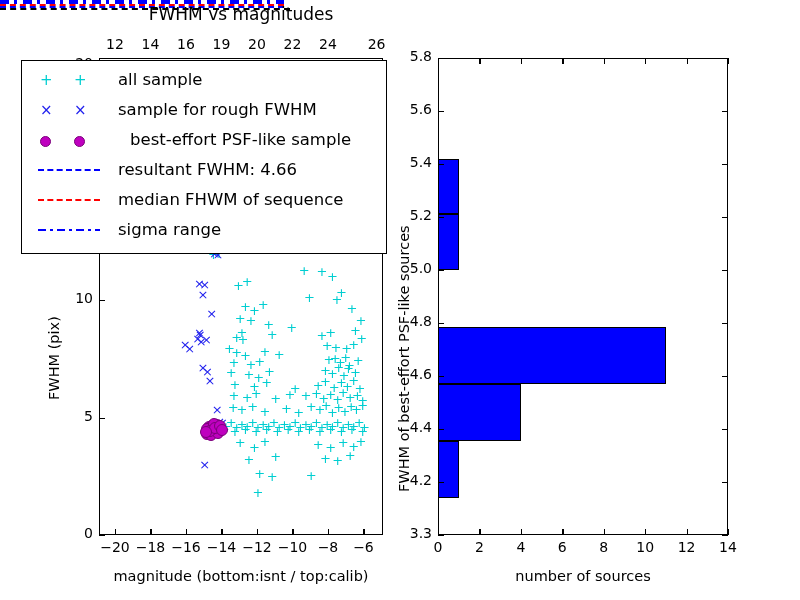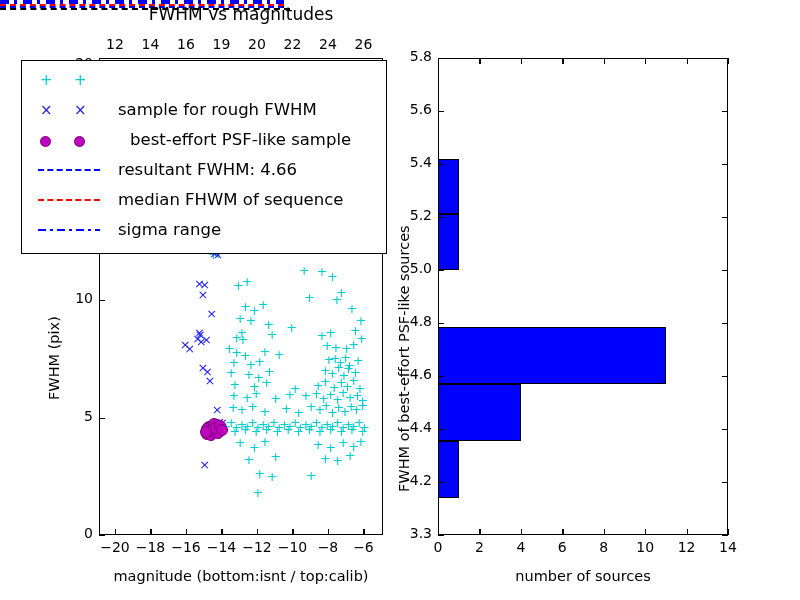--- a/index.html
+++ b/index.html
@@ -45,21 +45,21 @@
       <div class="tick" style="left:163.97500000000002px;top:36px;width:44px;">16</div>
       <div class="gridtick" style="left:221.47500000000002px;top:58px;width:1.3px;height:6px;"></div>
       <div class="tick" style="left:199.47500000000002px;top:36px;width:44px;">19</div>
       <div class="gridtick" style="left:256.975px;top:58px;width:1.3px;height:6px;"></div>
       <div class="tick" style="left:234.97500000000002px;top:36px;width:44px;">20</div>
       <div class="gridtick" style="left:292.475px;top:58px;width:1.3px;height:6px;"></div>
       <div class="tick" style="left:270.475px;top:36px;width:44px;">22</div>
       <div class="gridtick" style="left:327.975px;top:58px;width:1.3px;height:6px;"></div>
       <div class="tick" style="left:305.975px;top:36px;width:44px;">24</div>
       <div class="gridtick" style="left:363.475px;top:58px;width:1.3px;height:6px;"></div>
-      <div class="tick" style="left:341.475px;top:36px;width:44px;">26</div>
+      <div class="tick" style="left:341.475px;top:36px;width:44px;text-align:right;">26</div>
     </div>
   <div id="scatter-frame" class="frame" style="left:99px;top:58px;width:284px;height:477px;"></div>
   <div id="scatter-points">
       <span class="plus" style="left: 208.1px; top: 248.379px; color: rgb(0, 206, 209); font-size: 13px;">+</span>
       <span class="plus" style="left: 213.425px; top: 247.204px; color: rgb(0, 206, 209); font-size: 13px;">+</span>
       <span class="plus" style="left: 232.95px; top: 278.926px; color: rgb(0, 206, 209); font-size: 13px;">+</span>
       <span class="plus" style="left: 241.825px; top: 275.401px; color: rgb(0, 206, 209); font-size: 13px;">+</span>
       <span class="plus" style="left: 298.625px; top: 263.653px; color: rgb(0, 206, 209); font-size: 13px;">+</span>
       <span class="plus" style="left: 316.375px; top: 264.828px; color: rgb(0, 206, 209); font-size: 13px;">+</span>
       <span class="plus" style="left: 327.025px; top: 269.527px; color: rgb(0, 206, 209); font-size: 13px;">+</span>
@@ -285,20 +285,21 @@
   <div class="axlabel" style="left:89px;top:568px;width:304px;">magnitude (bottom:isnt / top:calib)</div>
   <div class="vlabel" style="left:46px;top:400px;">FWHM (pix)</div>
 
   <div class="legend" style="left:21px;top:60px;width:366px;height:194px;">
     <div id="legend-rows">
         <div class="lg-row" style="left:10px;top:6px;width:350px;">
           <div class="lg-sym" style="">
             <span class="plus" style="left: 8px; top: 6px; font-size: 15px; color: rgb(0, 206, 209);">+</span>
             <span class="plus" style="left: 42px; top: 6px; font-size: 15px; color: rgb(0, 206, 209);">+</span>
           </div>
+          <div class="lg-txt" style="">all sample</div>
         </div>
         <div class="lg-row" style="left:10px;top:36px;width:350px;">
           <div class="lg-sym" style="">
             <span class="ex" style="left: 8px; top: 6px; font-size: 15px; color: rgb(34, 34, 238);">×</span>
             <span class="ex" style="left: 42px; top: 6px; font-size: 15px; color: rgb(34, 34, 238);">×</span>
           </div>
           <div class="lg-txt" style="">sample for rough FWHM</div>
         </div>
         <div class="lg-row" style="left:10px;top:66px;width:350px;gap:12px;">
           <div class="lg-sym" style="">

